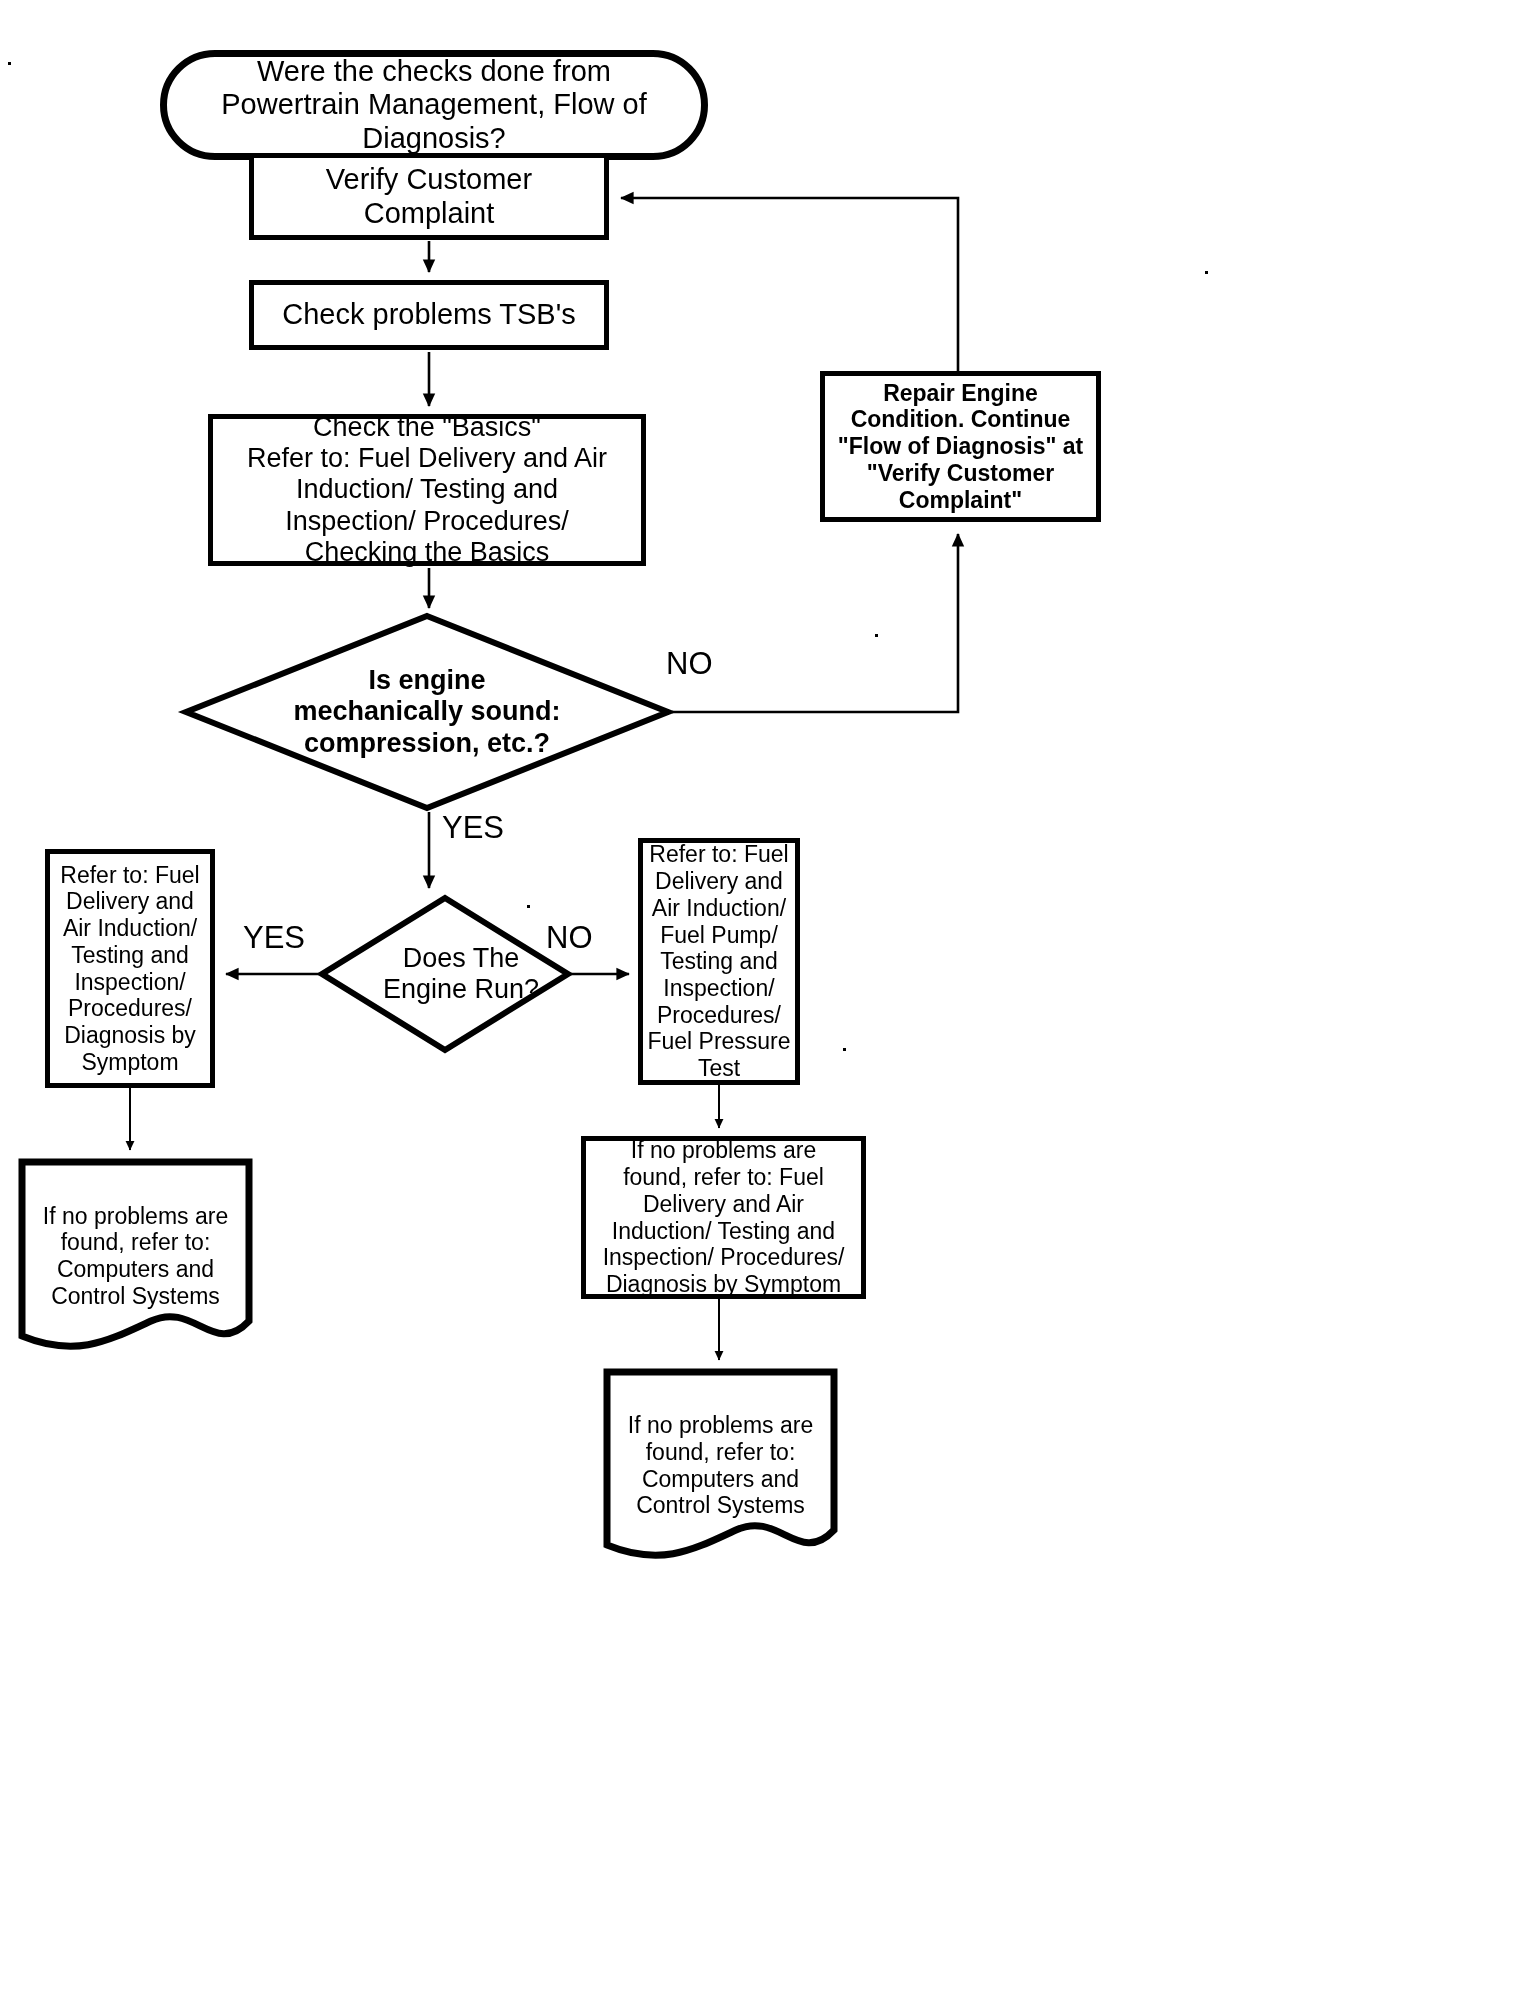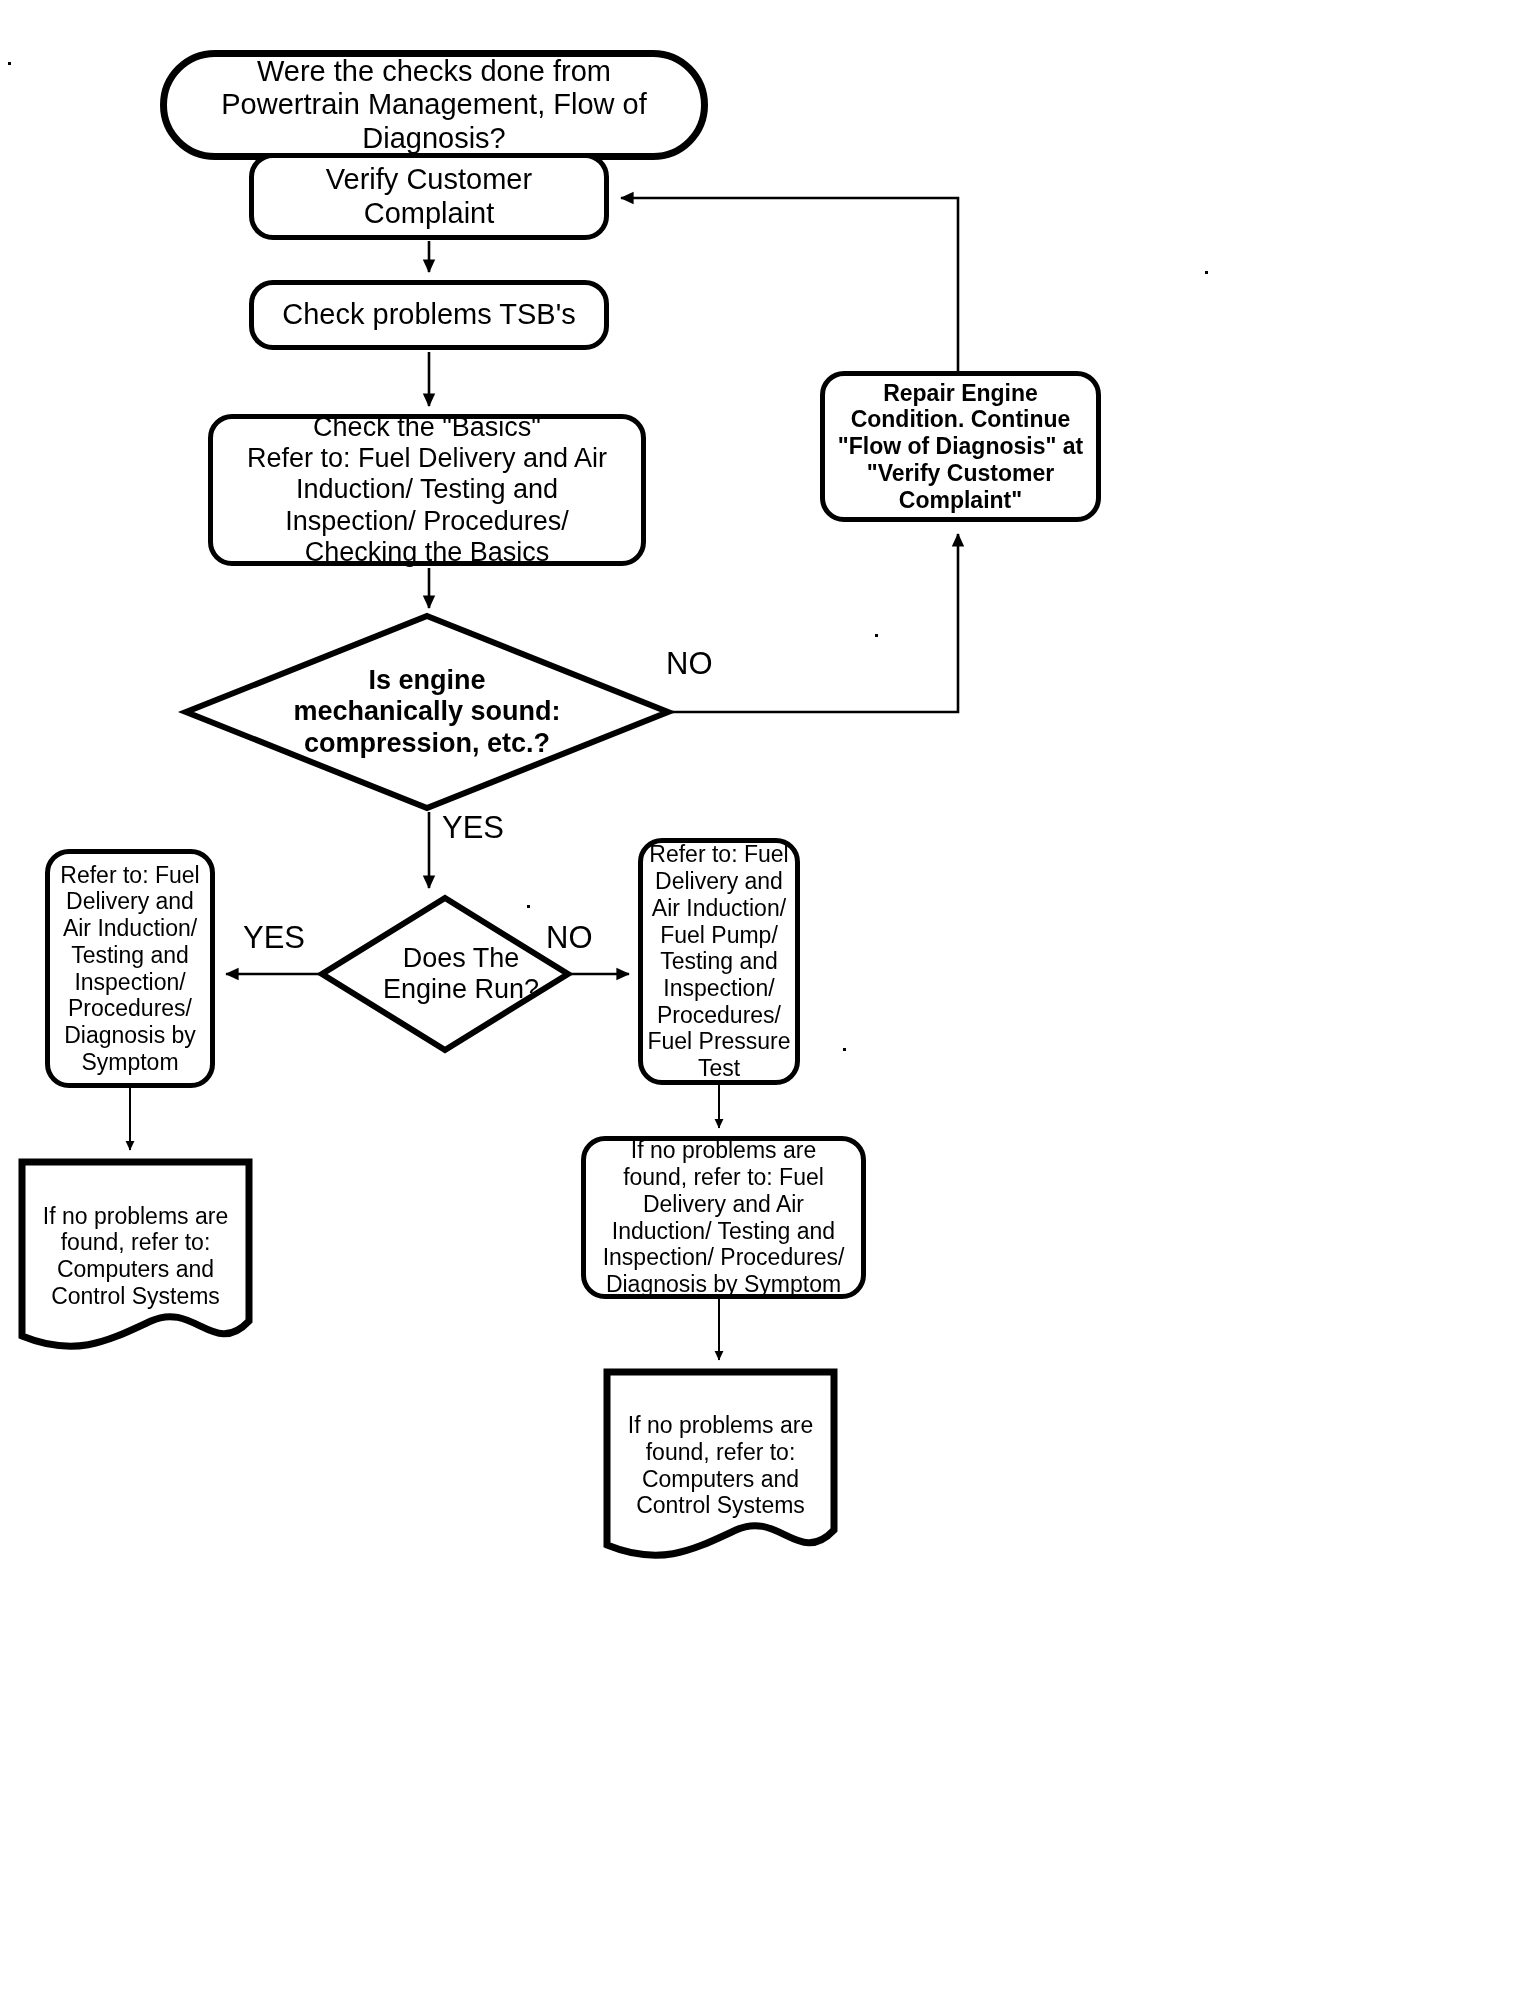--- a/index.html
+++ b/index.html
@@ -27,21 +27,20 @@
     pointer-events: none;
   }
   .node {
     position: absolute;
     box-sizing: border-box;
     display: flex;
     align-items: center;
     justify-content: center;
     text-align: center;
     background: #ffffff;
-    border-radius: 24px;
   }
   .node .txt {
     display: block;
     white-space: pre-line;
     line-height: 1.16;
   }
   
   .box {
     border: 5px solid #000000;
   }

